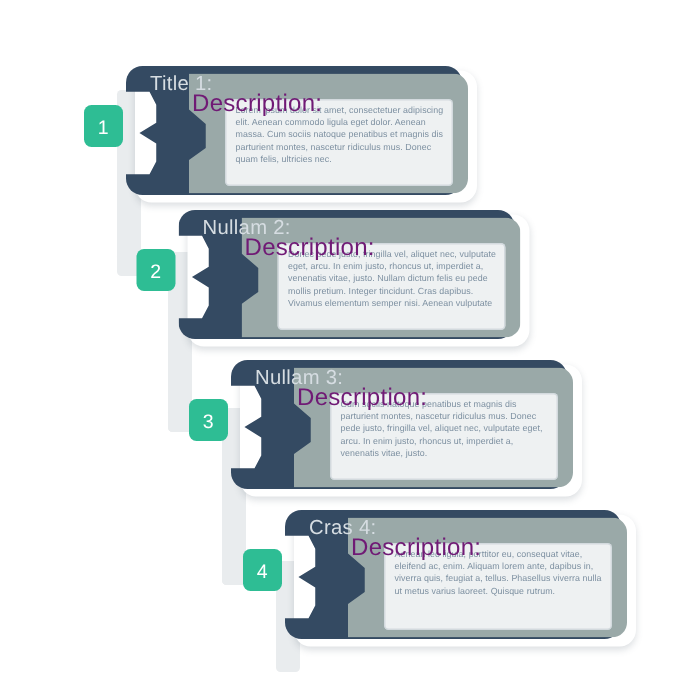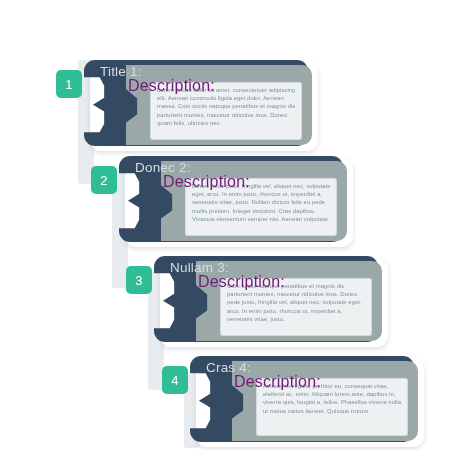--- a/index.html
+++ b/index.html
@@ -41,21 +41,21 @@
     justify-content:center;
     color:#ffffff;
     font-size:13px;
     letter-spacing:0.5px;
     z-index:6;
   }
 
   
   .panel{
     position:absolute;
-    left:22px;top:16px;
+    left:22px;top:0;
     width:243px;height:92px;
   }
 
   
   .card-halo{
     position:absolute;
     left:12px;top:3px;
     width:228px;height:88px;
     background:#ffffff;
     border-radius:11px;
@@ -166,21 +166,21 @@
   </div>
 
   <div class="stage" style="left:91px;top:140px;">
     <div class="badge" style="background:#2ebd94;">
       <span>2</span>
     </div>
     <div class="panel">
       <div class="card-halo"></div>
       <div class="layer-navy"></div>
       <div class="layer-mid"></div>
-      <div class="title">Donec 2:</div>
+      <div class="title">Nullam 2:</div>
       <div class="desc-label">Description:</div>
       <div class="layer-body">
         <p class="body-text">Donec pede justo, fringilla vel, aliquet nec, vulputate eget, arcu. In enim justo, rhoncus ut, imperdiet a, venenatis vitae, justo. Nullam dictum felis eu pede mollis pretium. Integer tincidunt. Cras dapibus. Vivamus elementum semper nisi. Aenean vulputate</p>
       </div>
     </div>
   </div>
 
   <div class="stage" style="left:126px;top:240px;">
     <div class="badge" style="background:#2ebd94;">
       <span>3</span>

